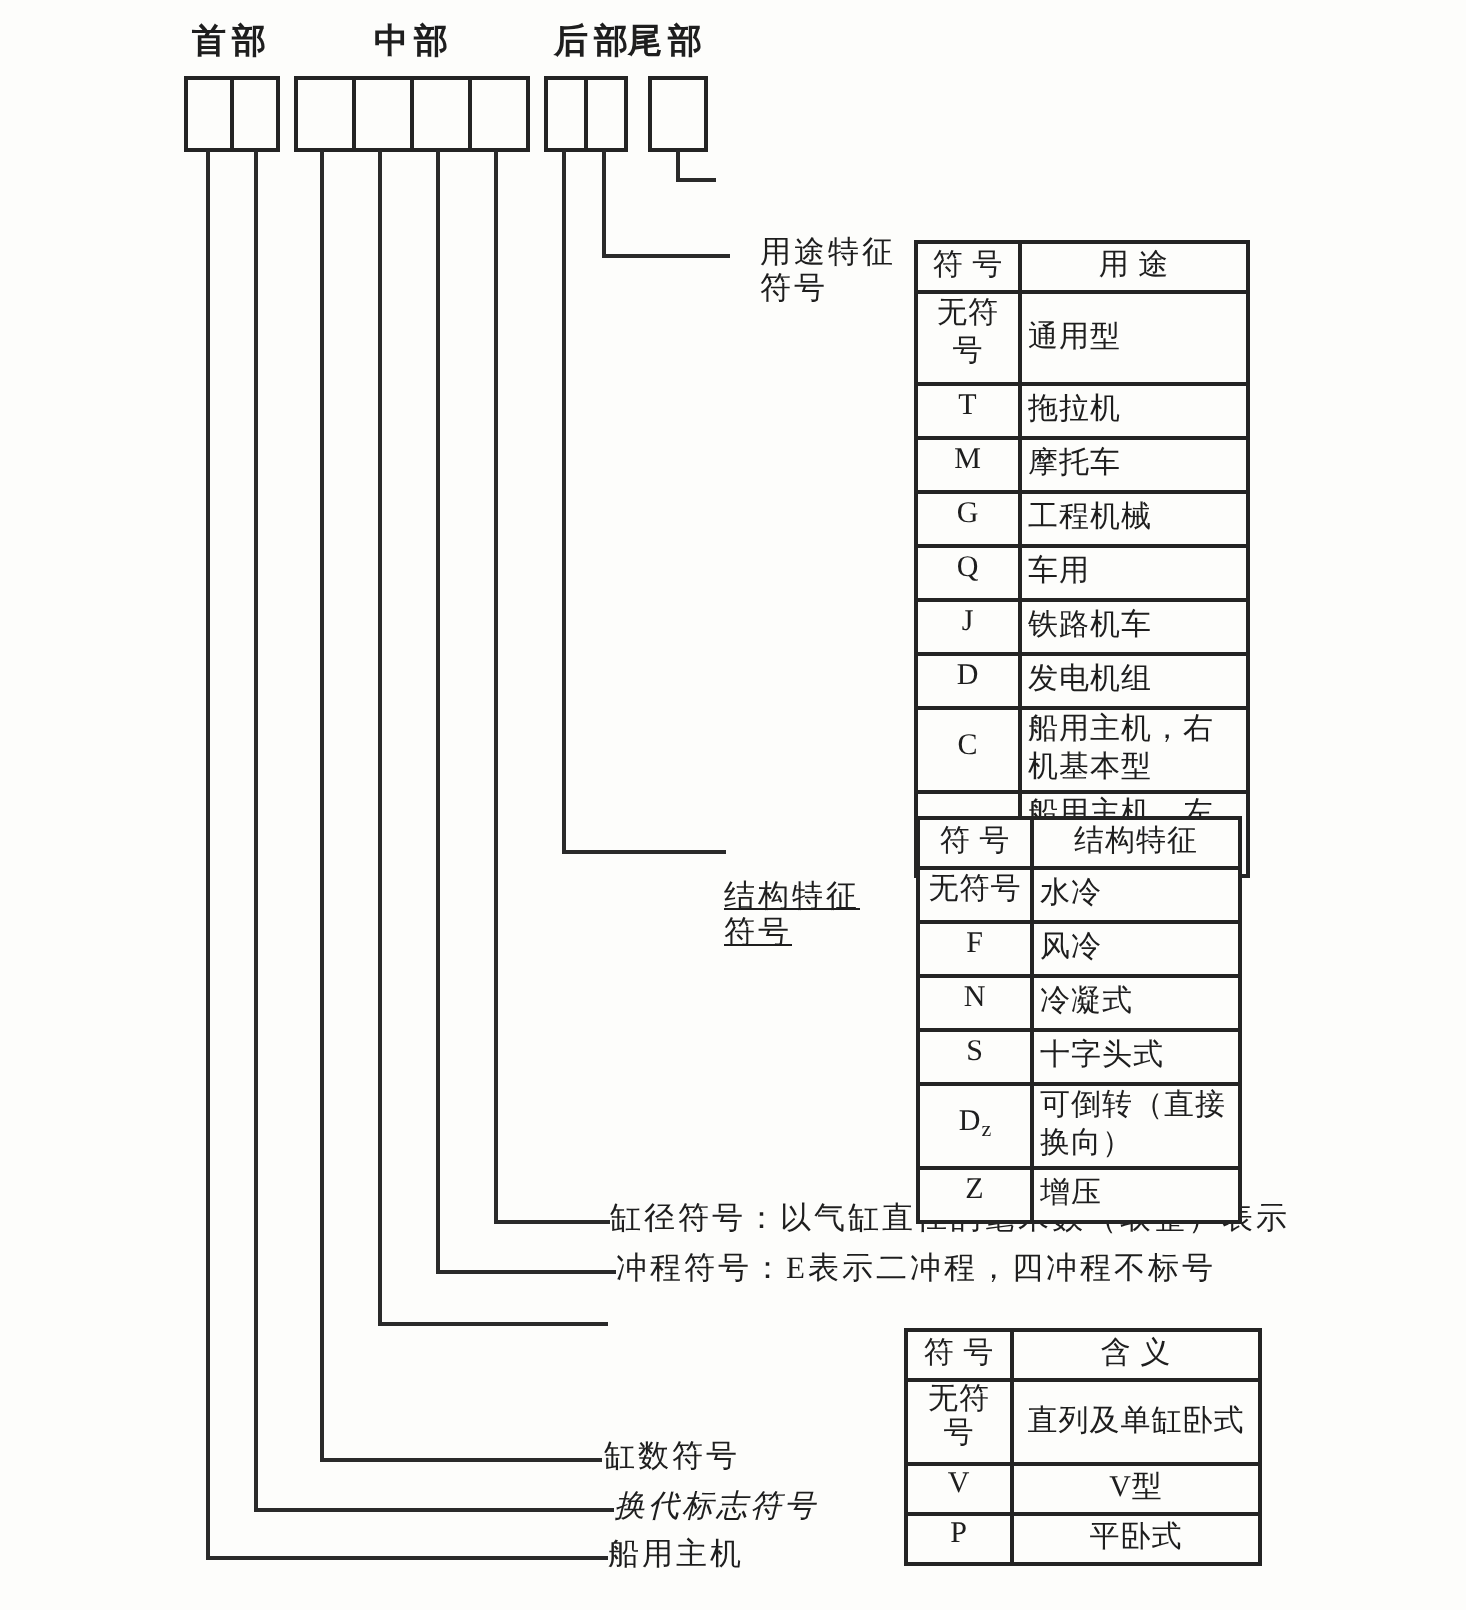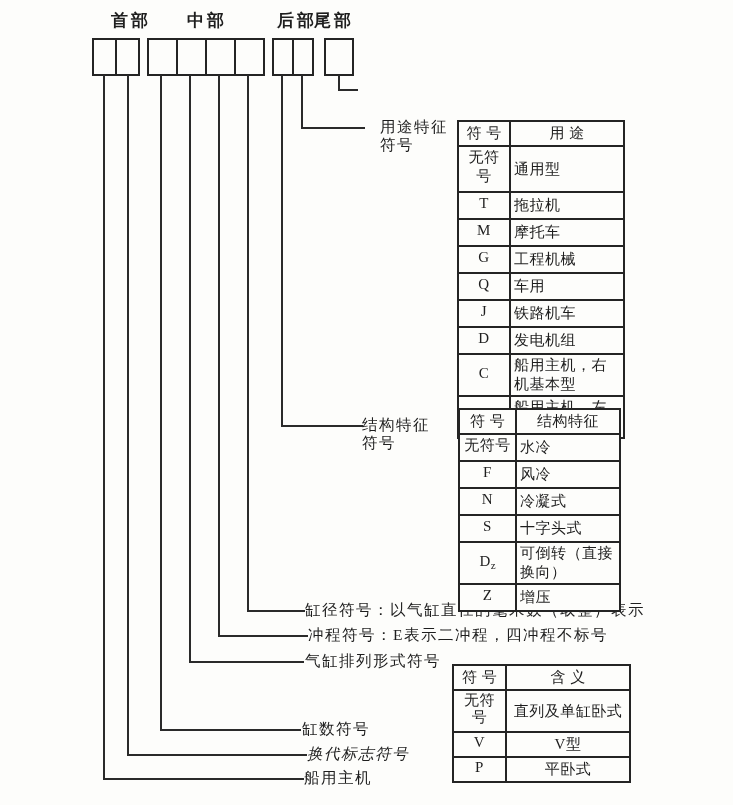--- a/index.html
+++ b/index.html
@@ -3,21 +3,21 @@
 <meta charset="utf-8">
 <style>
   html,body { margin:0; padding:0; background:#ffffff; }
   .canvas {
     position:relative; width:733px; height:805px; background:#fdfdfb;
     font-family:"Liberation Serif","DejaVu Serif",serif; color:#1e1e1e;
     overflow:hidden;
   }
   
   .section-label { position:absolute; top:9px; font-size:17px; font-weight:bold; letter-spacing:3px; white-space:nowrap; }
-  #lbl-head  { left:111px; }
+  #lbl-head  { left:96px; }
   #lbl-mid   { left:187px; }
   #lbl-rear  { left:277px; }
   #lbl-tail  { left:314px; }
   
   .box-group { position:absolute; top:38px; height:38px; box-sizing:border-box;
                border:2px solid #242424; display:flex; background:#fdfdfb; }
   .box-group .cell { flex:1; border-left:2px solid #242424; }
   .box-group .cell:first-child { border-left:none; }
   #box-head { left:92px;  width:48px; }
   #box-mid  { left:147px; width:118px; }
@@ -31,21 +31,21 @@
   #conn-bore           { left:247px; width:56px;  height:535px; }
   #conn-stroke         { left:218px; width:88px;  height:560px; }
   #conn-arrangement    { left:189px; width:113px; height:586px; }
   #conn-cylcount       { left:160px; width:139px; height:654px; }
   #conn-generation     { left:127px; width:178px; height:679px; }
   #conn-series         { left:103px; width:199px; height:703px; }
   
   .callout { position:absolute; font-size:15.5px; line-height:18px; letter-spacing:1.5px; }
   #lab-distinguishing { left:357px; top:78px;  width:256px; }
   #lab-usage          { left:380px; top:118px; width:72px; }
-  #lab-structure      { left:362px; top:416px; width:72px; }
+  #lab-structure      { left:362px; top:440px; width:72px;text-decoration:underline; }
   #lab-bore           { left:305px; top:601px; white-space:nowrap; }
   #lab-stroke         { left:308px; top:626px; white-space:nowrap; }
   #lab-arrangement    { left:305px; top:652px; white-space:nowrap; }
   #lab-cylcount       { left:302px; top:720px; white-space:nowrap; }
   #lab-generation     { left:307px; top:745px; white-space:nowrap;font-style:italic; }
   #lab-series         { left:304px; top:769px; white-space:nowrap; }
   
   .dtable { position:absolute; border-collapse:collapse; table-layout:fixed;
             font-size:15px; background:#fdfdfb; }
   .dtable th, .dtable td { border:2px solid #242424; padding:1px 3px; line-height:19px; letter-spacing:0.5px; }
@@ -99,21 +99,20 @@
   <div class="conn" id="conn-stroke"></div>
   <div class="conn" id="conn-arrangement"></div>
   <div class="conn" id="conn-cylcount"></div>
   <div class="conn" id="conn-generation"></div>
   <div class="conn" id="conn-series"></div>
 
   <div class="callout" id="lab-usage">用途特征符号</div>
   <div class="callout" id="lab-structure">结构特征符号</div>
   <div class="callout" id="lab-bore">缸径符号：以气缸直径的毫米数（取整）表示</div>
   <div class="callout" id="lab-stroke">冲程符号：E表示二冲程，四冲程不标号</div>
-  <div class="callout" id="lab-arrangement">气缸排列形式符号</div>
   <div class="callout" id="lab-cylcount">缸数符号</div>
   <div class="callout" id="lab-generation">换代标志符号</div>
   <div class="callout" id="lab-series">船用主机</div>
 
   <table class="dtable" id="table-usage">
     <colgroup>
         <col class="c1">
         <col class="c2">
       </colgroup>
     <tbody>

